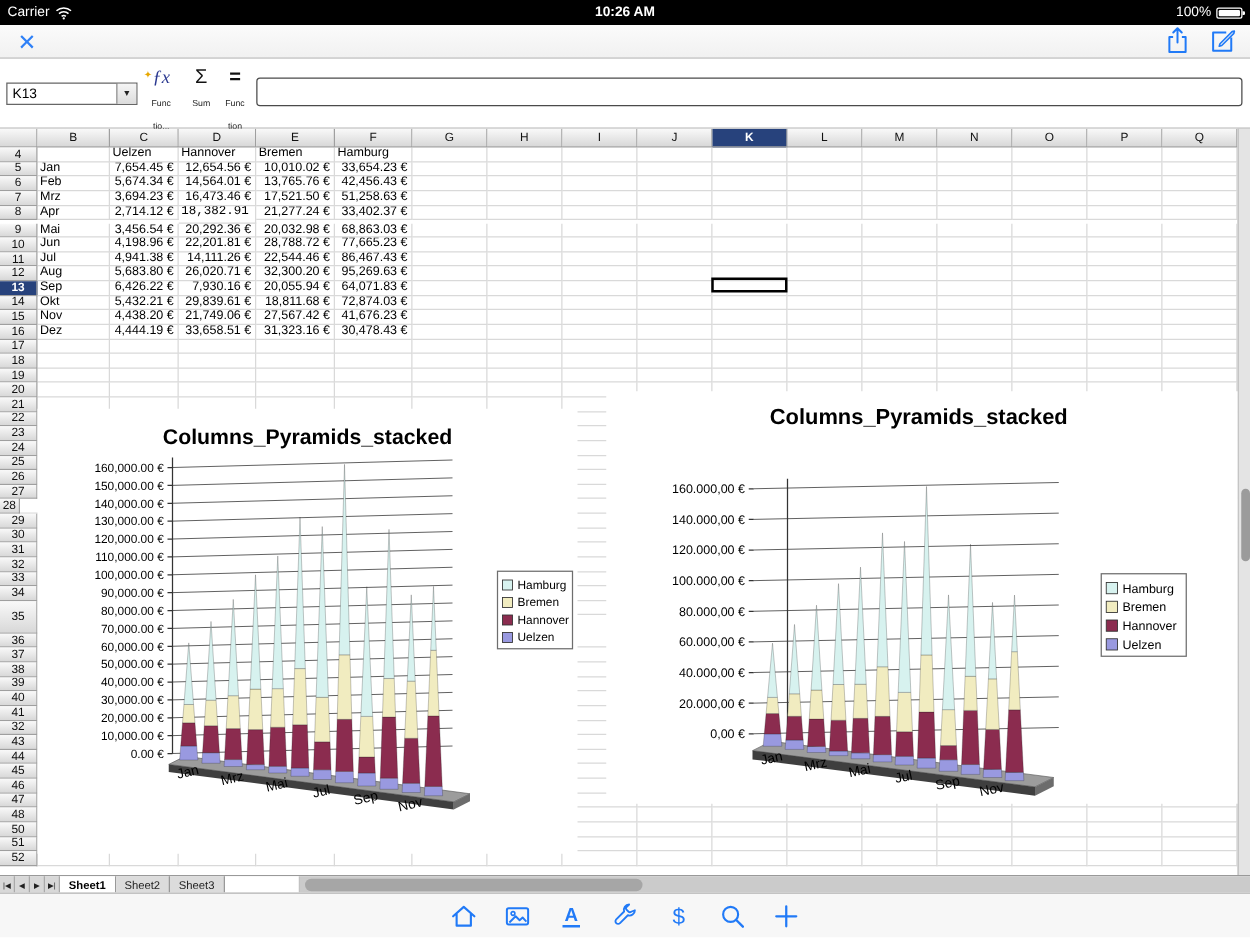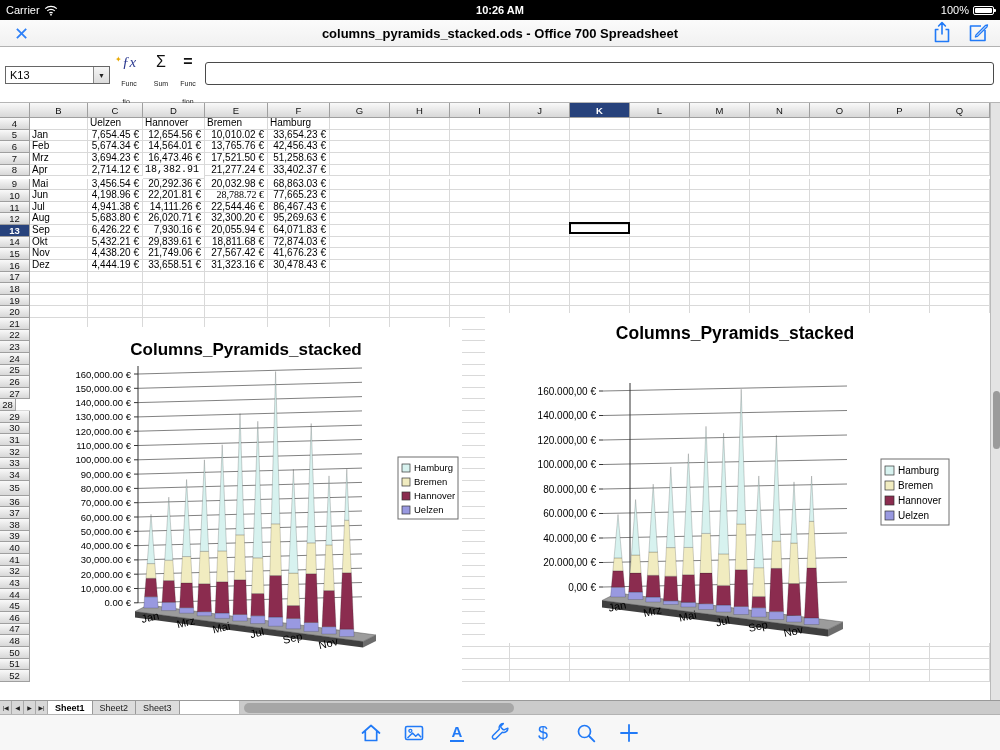--- a/index.html
+++ b/index.html
@@ -83,21 +83,20 @@
     <span>100%</span>
     <span class="batt">
         <span class="batt-fill"></span>
         <span class="batt-nub"></span>
       </span>
   </div>
 </div>
 
 <div class="titlebar">
   <span class="closebtn">✕</span>
-  <div class="doc-title">columns_pyramids_stacked.ods - Office 700 Spreadsheet</div>
   <div class="tb-right">
     <span>
       <svg width="20" height="24" viewBox="0 0 20 24">
         <path d="M6.5 9.5H3.5v12h13v-12h-3" stroke="#217af7" stroke-width="1.6" fill="none" stroke-linejoin="round"></path>
         <path d="M10 14V2.8M6.6 6 10 2.6 13.4 6" stroke="#217af7" stroke-width="1.6" fill="none" stroke-linecap="round" stroke-linejoin="round"></path>
       </svg>
     </span>
     <span>
       <svg width="24" height="24" viewBox="0 0 24 24">
         <path d="M15 6H4.5v14.5H19V10" stroke="#217af7" stroke-width="1.6" fill="none" stroke-linejoin="round"></path>
@@ -261,21 +260,21 @@
       <div class="bc" style="width: 60px; height: 11.64px;"></div>
       <div class="bc" style="width: 60px; height: 11.64px;"></div>
       <div class="bc" style="width: 60px; height: 11.64px;"></div>
       <div class="bc" style="width: 60px; height: 11.64px;"></div>
     </div>
     <div class="grow">
       <div class="hc" style="width: 30px; height: 11.64px;">10</div>
       <div class="bc" style="width: 58px; height: 11.64px;">Jun</div>
       <div class="bc num" style="width: 55px; height: 11.64px;">4,198.96 €</div>
       <div class="bc num" style="width: 62px; height: 11.64px;">22,201.81 €</div>
-      <div class="bc num" style="width: 63px; height: 11.64px; font-family: Liberation Serif, serif;">28,788.72 €</div>
+      <div class="bc num" style="width: 63px; height: 11.64px;">28,788.72 €</div>
       <div class="bc num" style="width: 62px; height: 11.64px;">77,665.23 €</div>
       <div class="bc" style="width: 60px; height: 11.64px;"></div>
       <div class="bc" style="width: 60px; height: 11.64px;"></div>
       <div class="bc" style="width: 60px; height: 11.64px;"></div>
       <div class="bc" style="width: 60px; height: 11.64px;"></div>
       <div class="bc" style="width: 60px; height: 11.64px;"></div>
       <div class="bc" style="width: 60px; height: 11.64px;"></div>
       <div class="bc" style="width: 60px; height: 11.64px;"></div>
       <div class="bc" style="width: 60px; height: 11.64px;"></div>
       <div class="bc" style="width: 60px; height: 11.64px;"></div>
@@ -732,21 +731,21 @@
       <div class="bc" style="width: 60px; height: 11.64px;"></div>
       <div class="bc" style="width: 60px; height: 11.64px;"></div>
       <div class="bc" style="width: 60px; height: 11.64px;"></div>
       <div class="bc" style="width: 60px; height: 11.64px;"></div>
       <div class="bc" style="width: 60px; height: 11.64px;"></div>
       <div class="bc" style="width: 60px; height: 11.64px;"></div>
       <div class="bc" style="width: 60px; height: 11.64px;"></div>
       <div class="bc" style="width: 60px; height: 11.64px;"></div>
     </div>
     <div class="grow">
-      <div class="hc" style="width: 30px; height: 15px;">35</div>
+      <div class="hc" style="width: 30px; height: 26px;">35</div>
       <div class="bc" style="width: 58px; height: 11.64px;"></div>
       <div class="bc" style="width: 55px; height: 11.64px;"></div>
       <div class="bc" style="width: 62px; height: 11.64px;"></div>
       <div class="bc" style="width: 63px; height: 11.64px;"></div>
       <div class="bc" style="width: 62px; height: 11.64px;"></div>
       <div class="bc" style="width: 60px; height: 11.64px;"></div>
       <div class="bc" style="width: 60px; height: 11.64px;"></div>
       <div class="bc" style="width: 60px; height: 11.64px;"></div>
       <div class="bc" style="width: 60px; height: 11.64px;"></div>
       <div class="bc" style="width: 60px; height: 11.64px;"></div>

